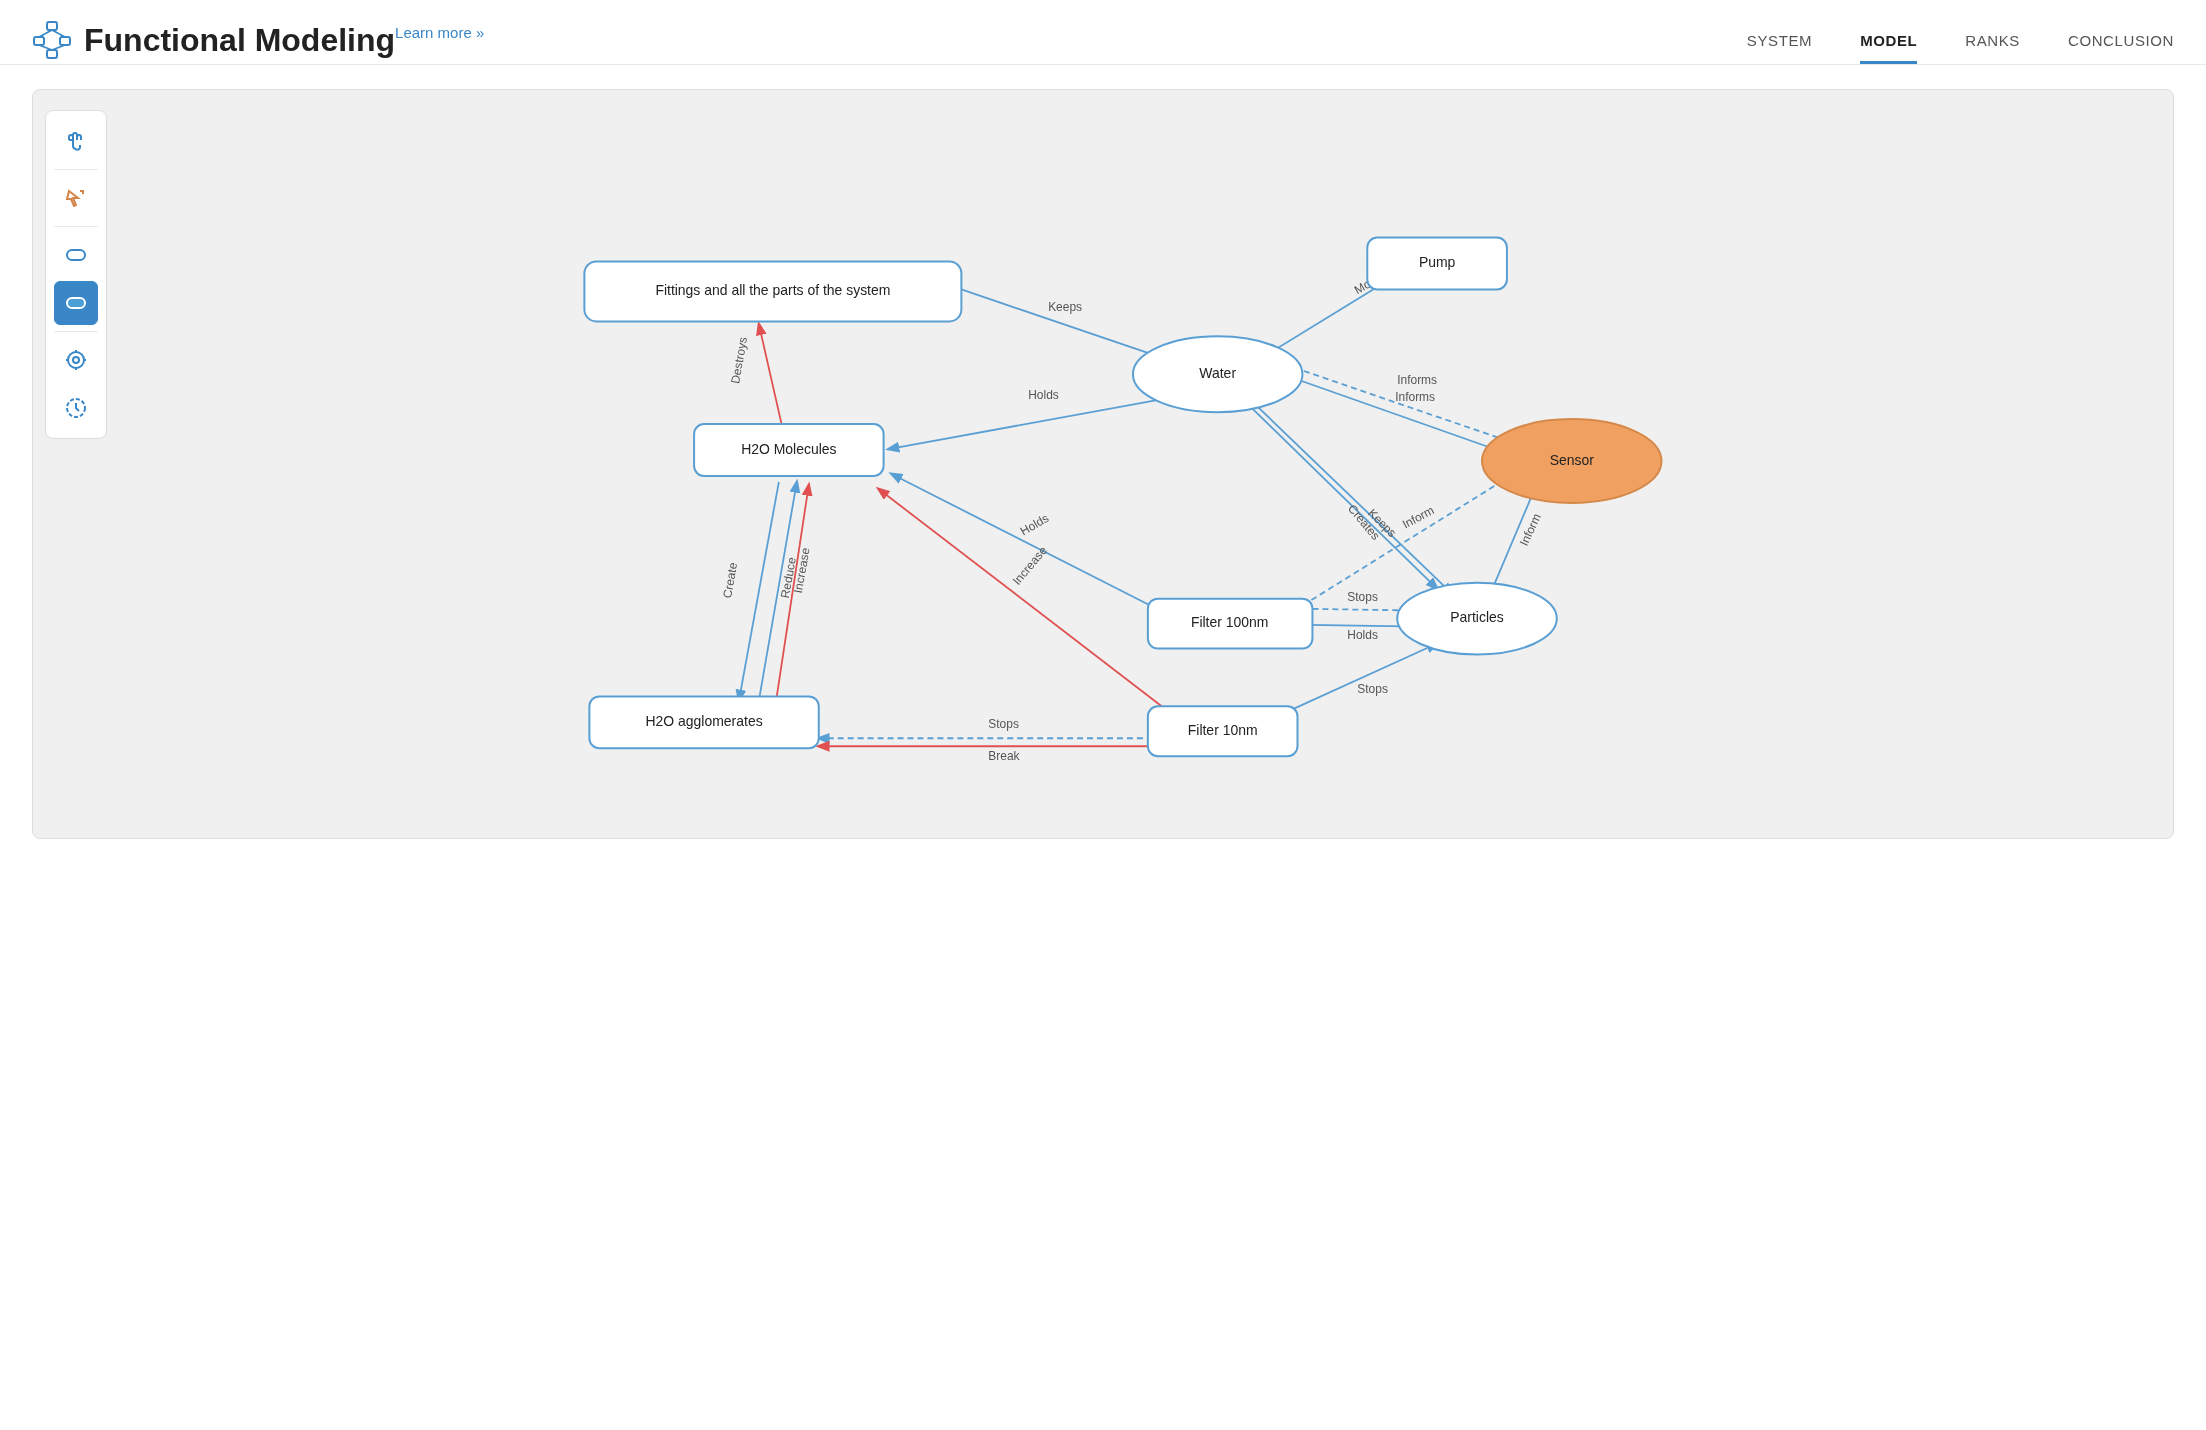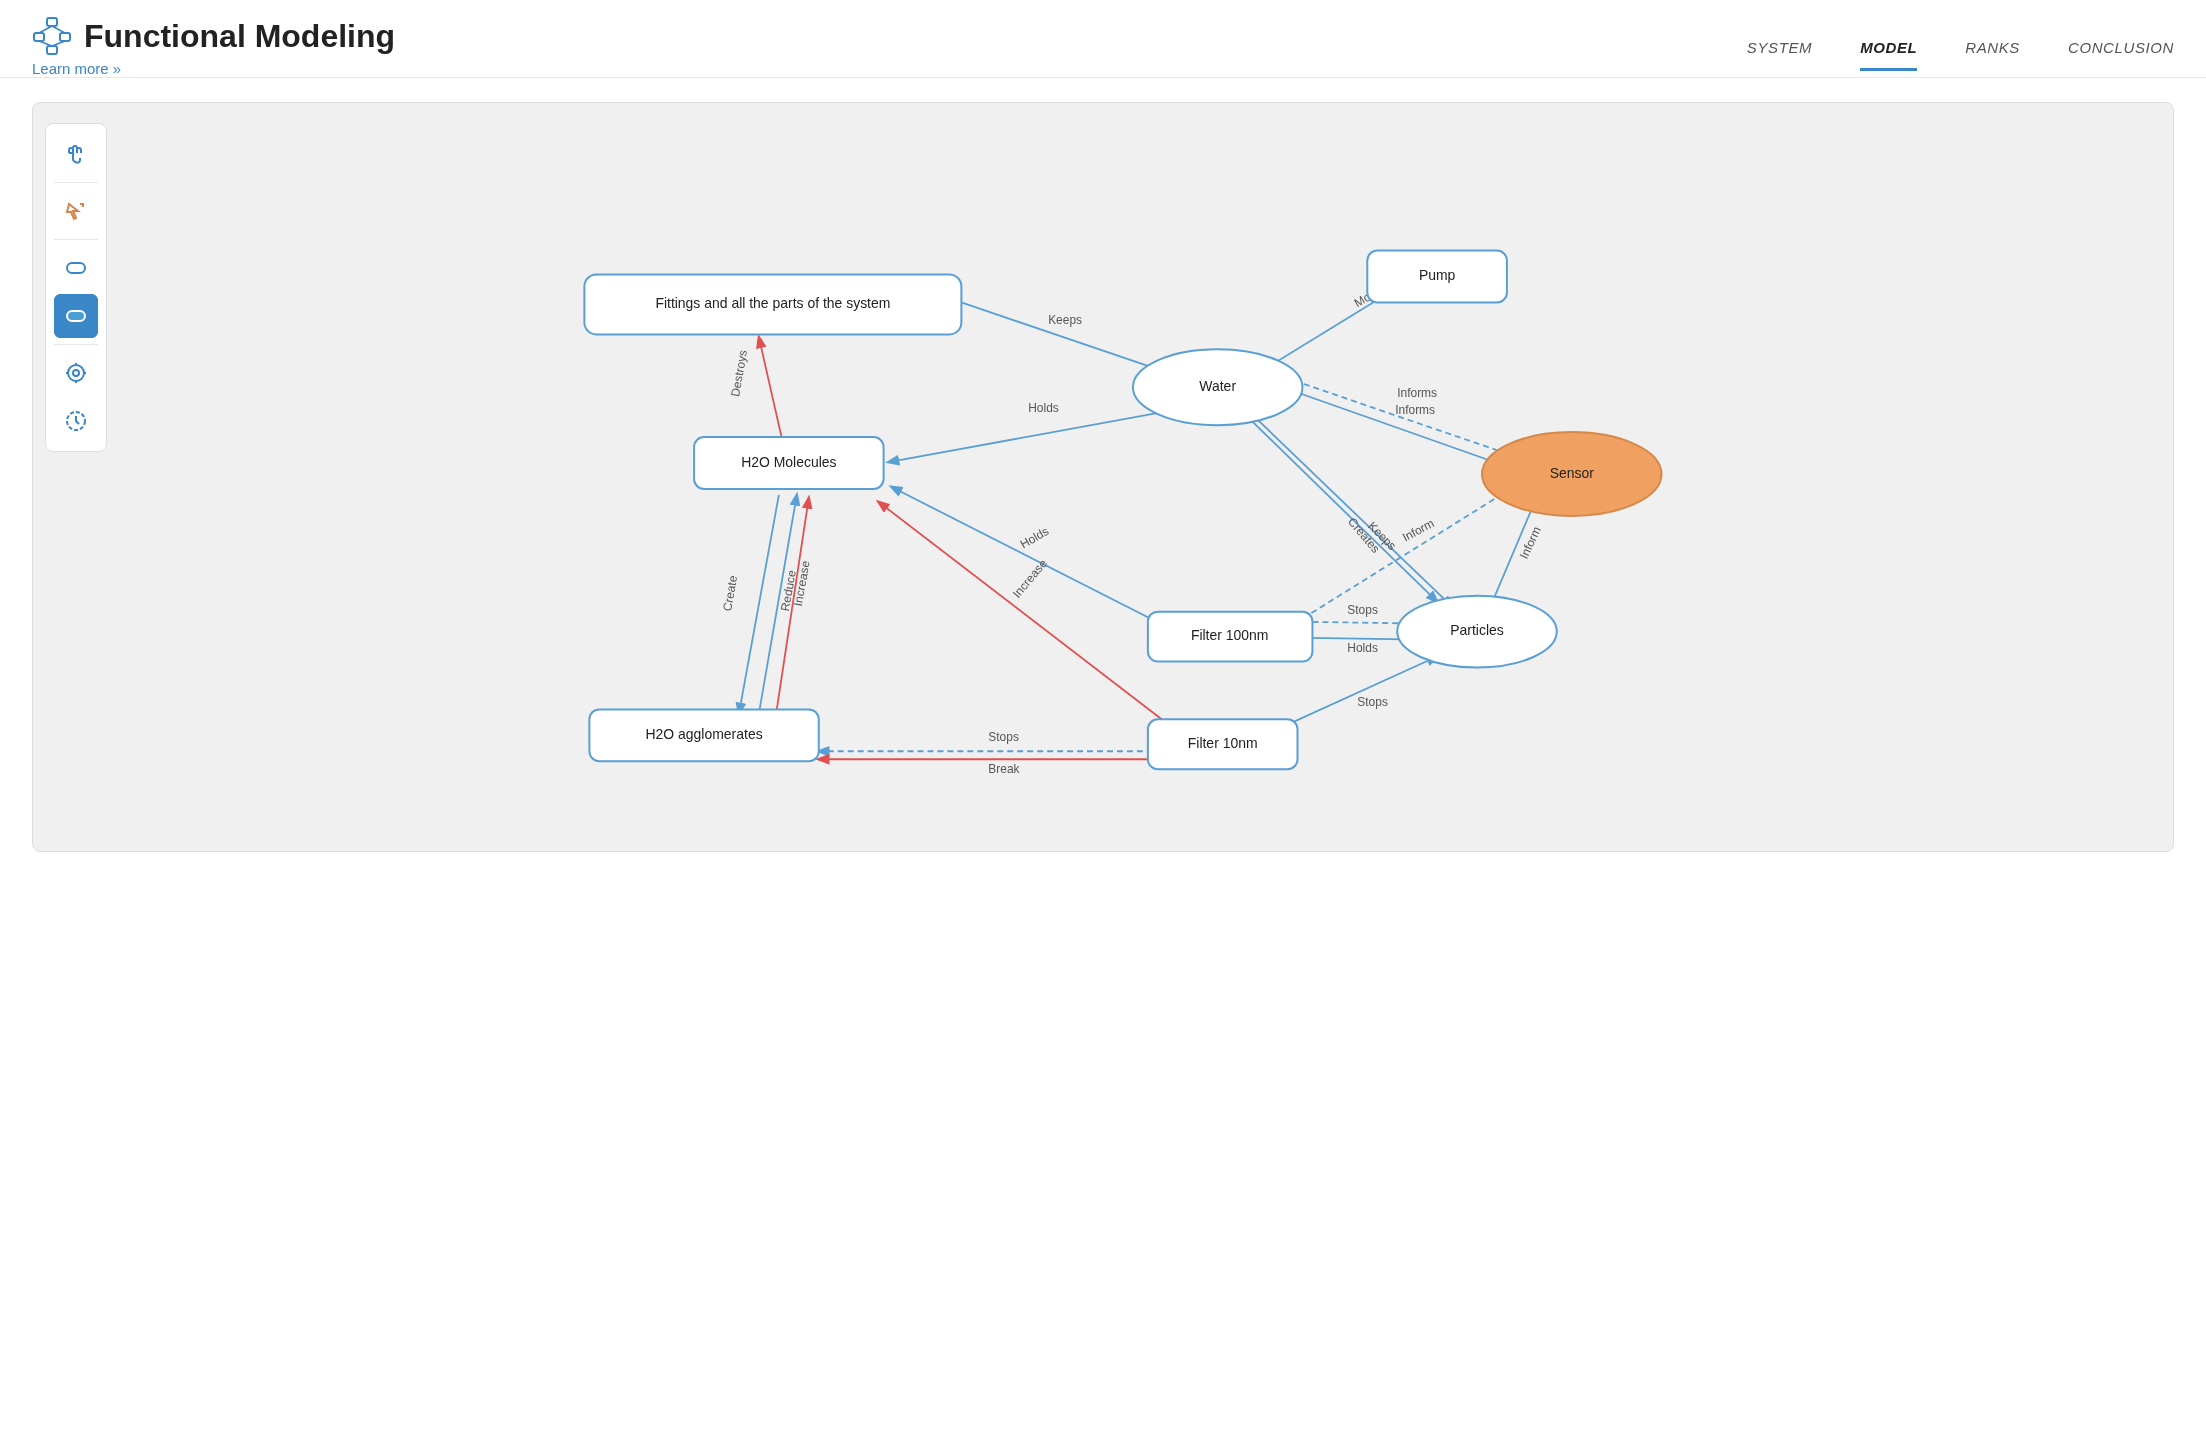--- a/index.html
+++ b/index.html
@@ -6,21 +6,21 @@
     body { font-family: -apple-system, BlinkMacSystemFont, 'Segoe UI', Arial, sans-serif; background: #fff; color: #333; }
 
     .header {
       display: flex;
       align-items: center;
       padding: 16px 32px 0 32px;
       border-bottom: 1px solid #e8e8e8;
     }
     .header-left {
       display: flex;
-      flex-direction: column;
+      flex-direction: row;
       margin-right: auto;
     }
     .title-row {
       display: flex;
       align-items: center;
       gap: 12px;
     }
     .app-icon {
       width: 40px;
       height: 40px;
@@ -45,21 +45,20 @@
     }
     .nav-item {
       font-size: 15px;
       font-weight: 400;
       color: #555;
       padding: 16px 0 12px 0;
       cursor: pointer;
       border-bottom: 3px solid transparent;
       letter-spacing: 0.04em;
       text-transform: uppercase;
-      font-style: italic;
     }
     .nav-item.active {
       color: #222;
       font-weight: 700;
       border-bottom: 3px solid #3a87c8;
       text-align: center;
     }
 
     .main {
       padding: 24px 32px;

